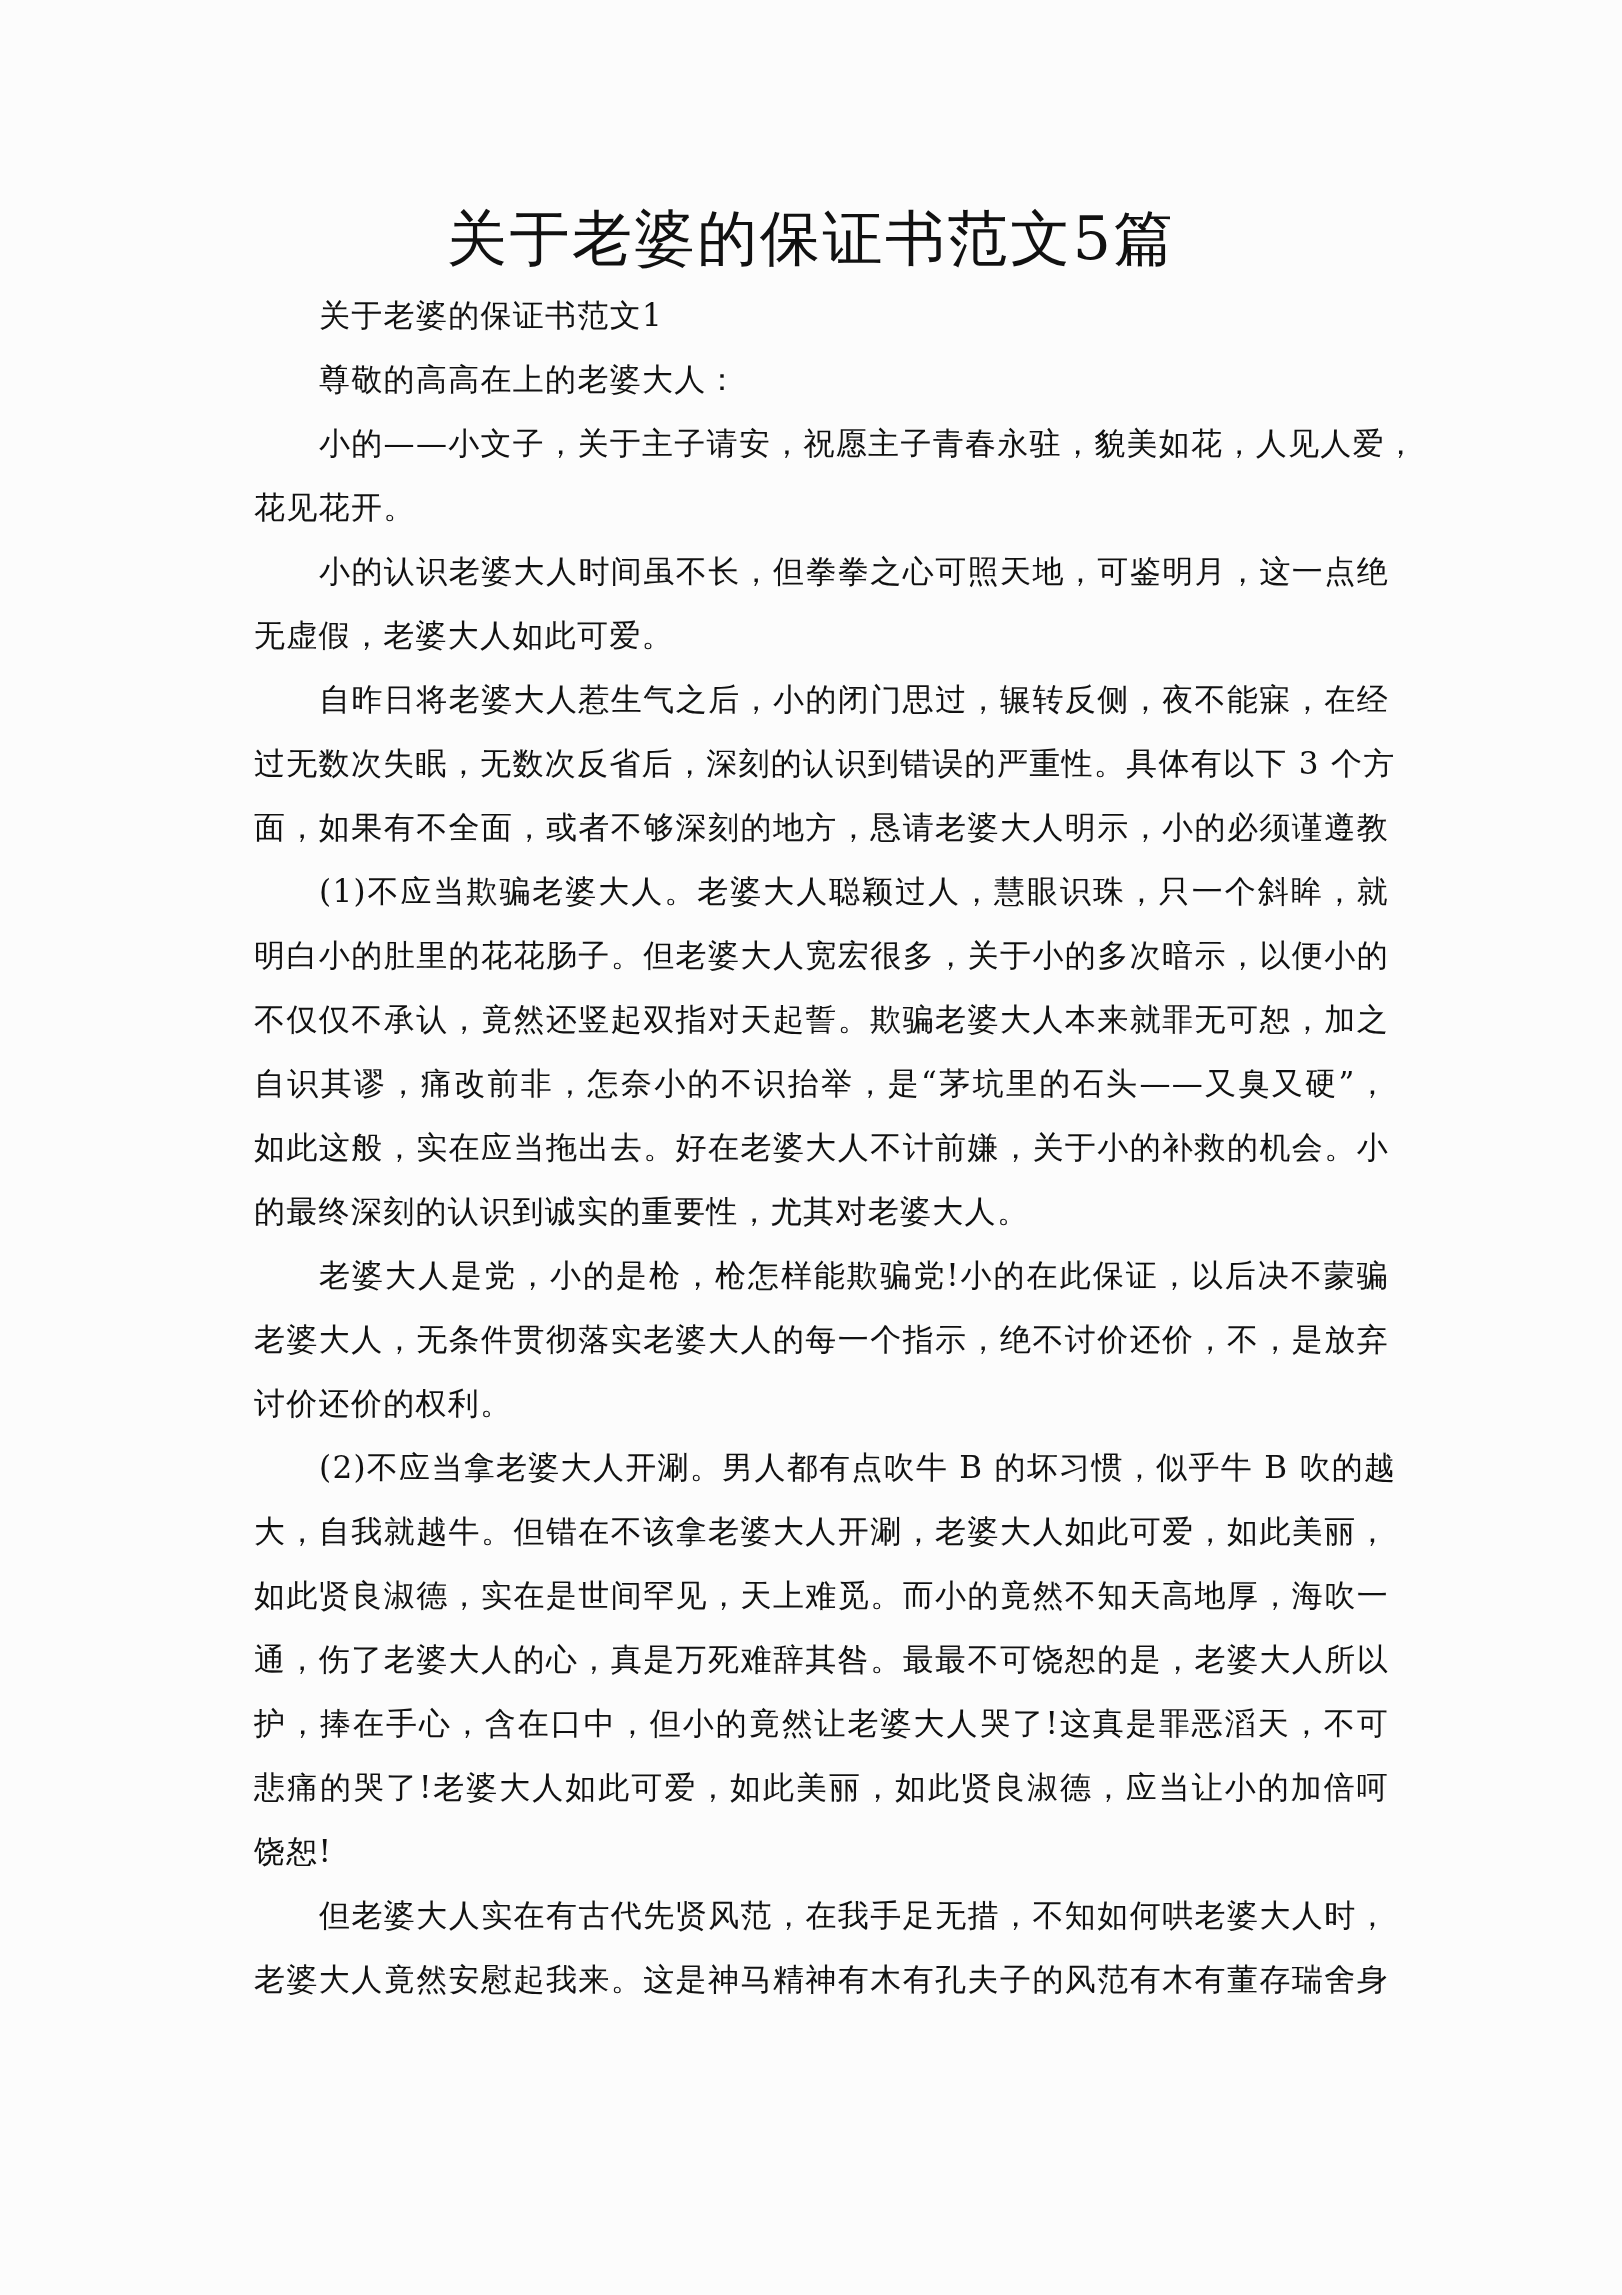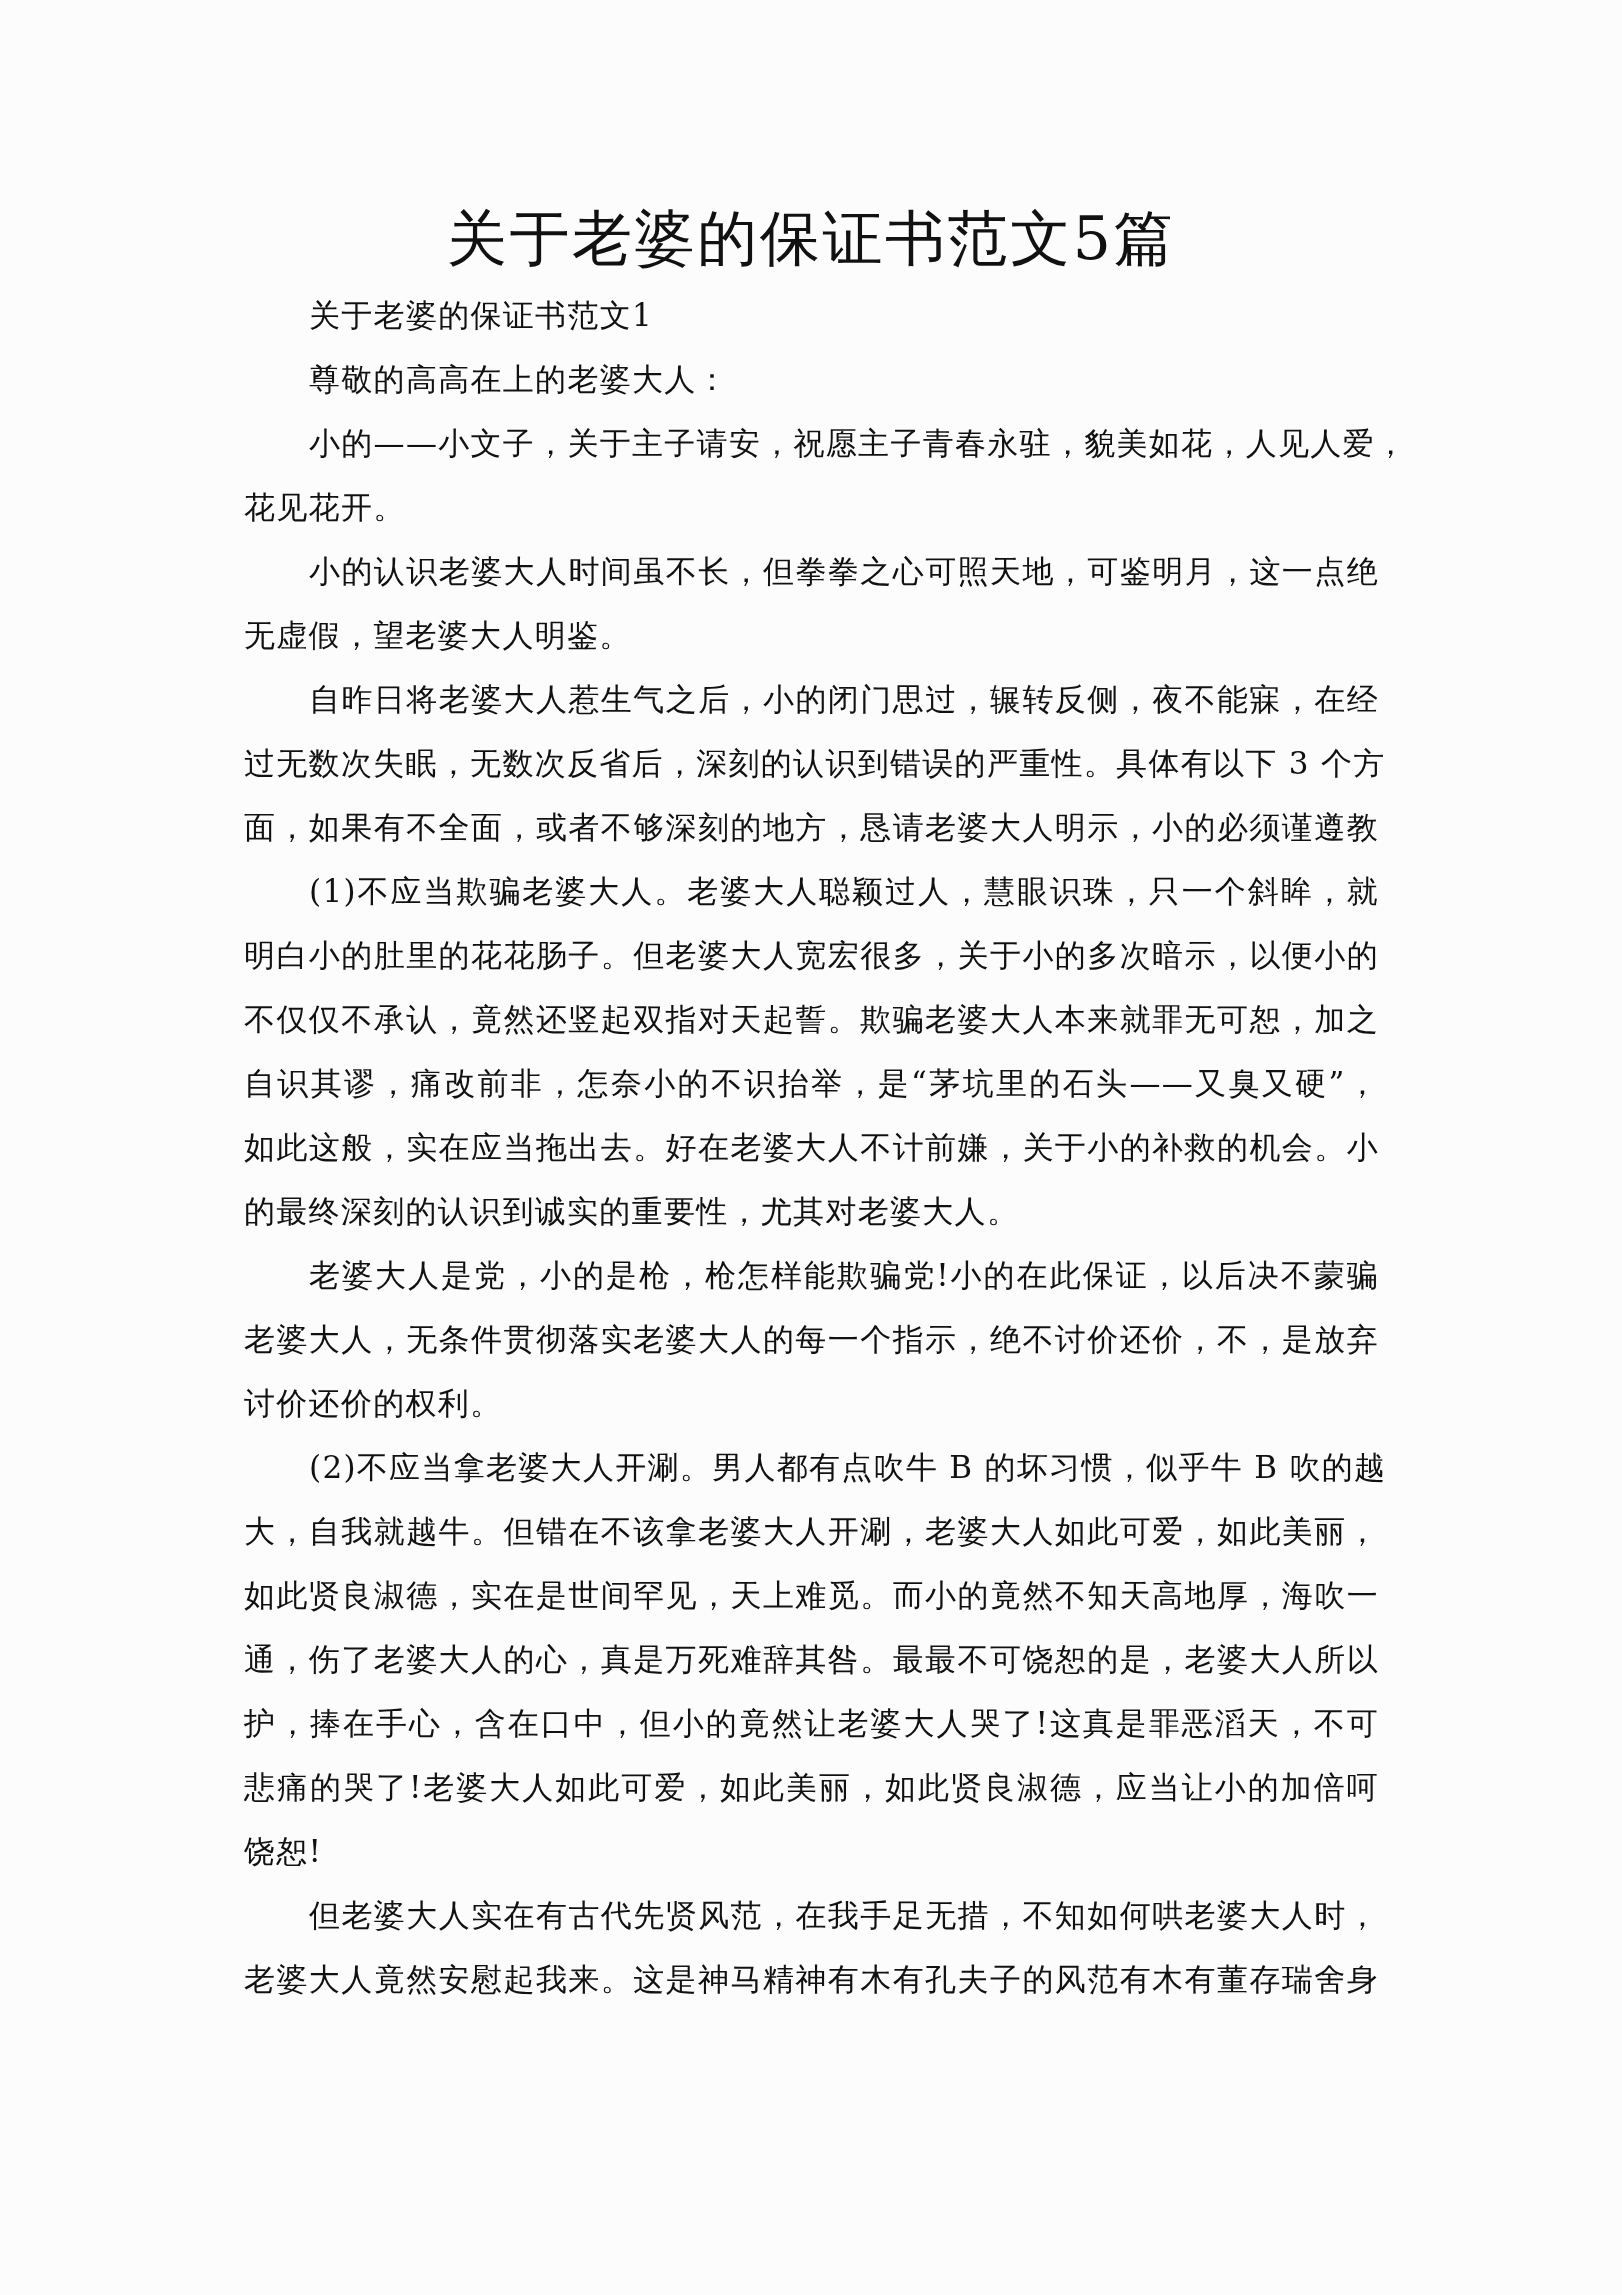--- a/index.html
+++ b/index.html
@@ -18,21 +18,21 @@
     top: 196px;
     text-align: center;
     font-size: 60px;
     line-height: 85px;
     letter-spacing: 2.6px;
     font-weight: normal;
     margin: 0;
   }
   .body {
     position: absolute;
-    left: 244px;
+    left: 254px;
     top: 283px;
     width: 1135px;
   }
   .line {
     height: 64px;
     line-height: 64px;
     font-size: 31px;
     white-space: nowrap;
     letter-spacing: 1.3px;
     text-align: justify;
@@ -45,21 +45,21 @@
 <body>
 
 <div class="page">
   <h1 class="title">关于老婆的保证书范文5篇</h1>
   <div class="body" id="doc-body">
       <div class="line indent last">关于老婆的保证书范文1</div>
       <div class="line indent last">尊敬的高高在上的老婆大人：</div>
       <div class="line indent">小的——小文子，关于主子请安，祝愿主子青春永驻，貌美如花，人见人爱，</div>
       <div class="line last">花见花开。</div>
       <div class="line indent">小的认识老婆大人时间虽不长，但拳拳之心可照天地，可鉴明月，这一点绝</div>
-      <div class="line last">无虚假，望老婆大人明鉴。</div>
+      <div class="line last">无虚假，老婆大人如此可爱。</div>
       <div class="line indent">自昨日将老婆大人惹生气之后，小的闭门思过，辗转反侧，夜不能寐，在经</div>
       <div class="line">过无数次失眠，无数次反省后，深刻的认识到错误的严重性。具体有以下 3 个方</div>
       <div class="line">面，如果有不全面，或者不够深刻的地方，恳请老婆大人明示，小的必须谨遵教</div>
       <div class="line indent">(1)不应当欺骗老婆大人。老婆大人聪颖过人，慧眼识珠，只一个斜眸，就</div>
       <div class="line">明白小的肚里的花花肠子。但老婆大人宽宏很多，关于小的多次暗示，以便小的</div>
       <div class="line">不仅仅不承认，竟然还竖起双指对天起誓。欺骗老婆大人本来就罪无可恕，加之</div>
       <div class="line">自识其谬，痛改前非，怎奈小的不识抬举，是“茅坑里的石头——又臭又硬”，</div>
       <div class="line">如此这般，实在应当拖出去。好在老婆大人不计前嫌，关于小的补救的机会。小</div>
       <div class="line last">的最终深刻的认识到诚实的重要性，尤其对老婆大人。</div>
       <div class="line indent">老婆大人是党，小的是枪，枪怎样能欺骗党!小的在此保证，以后决不蒙骗</div>

